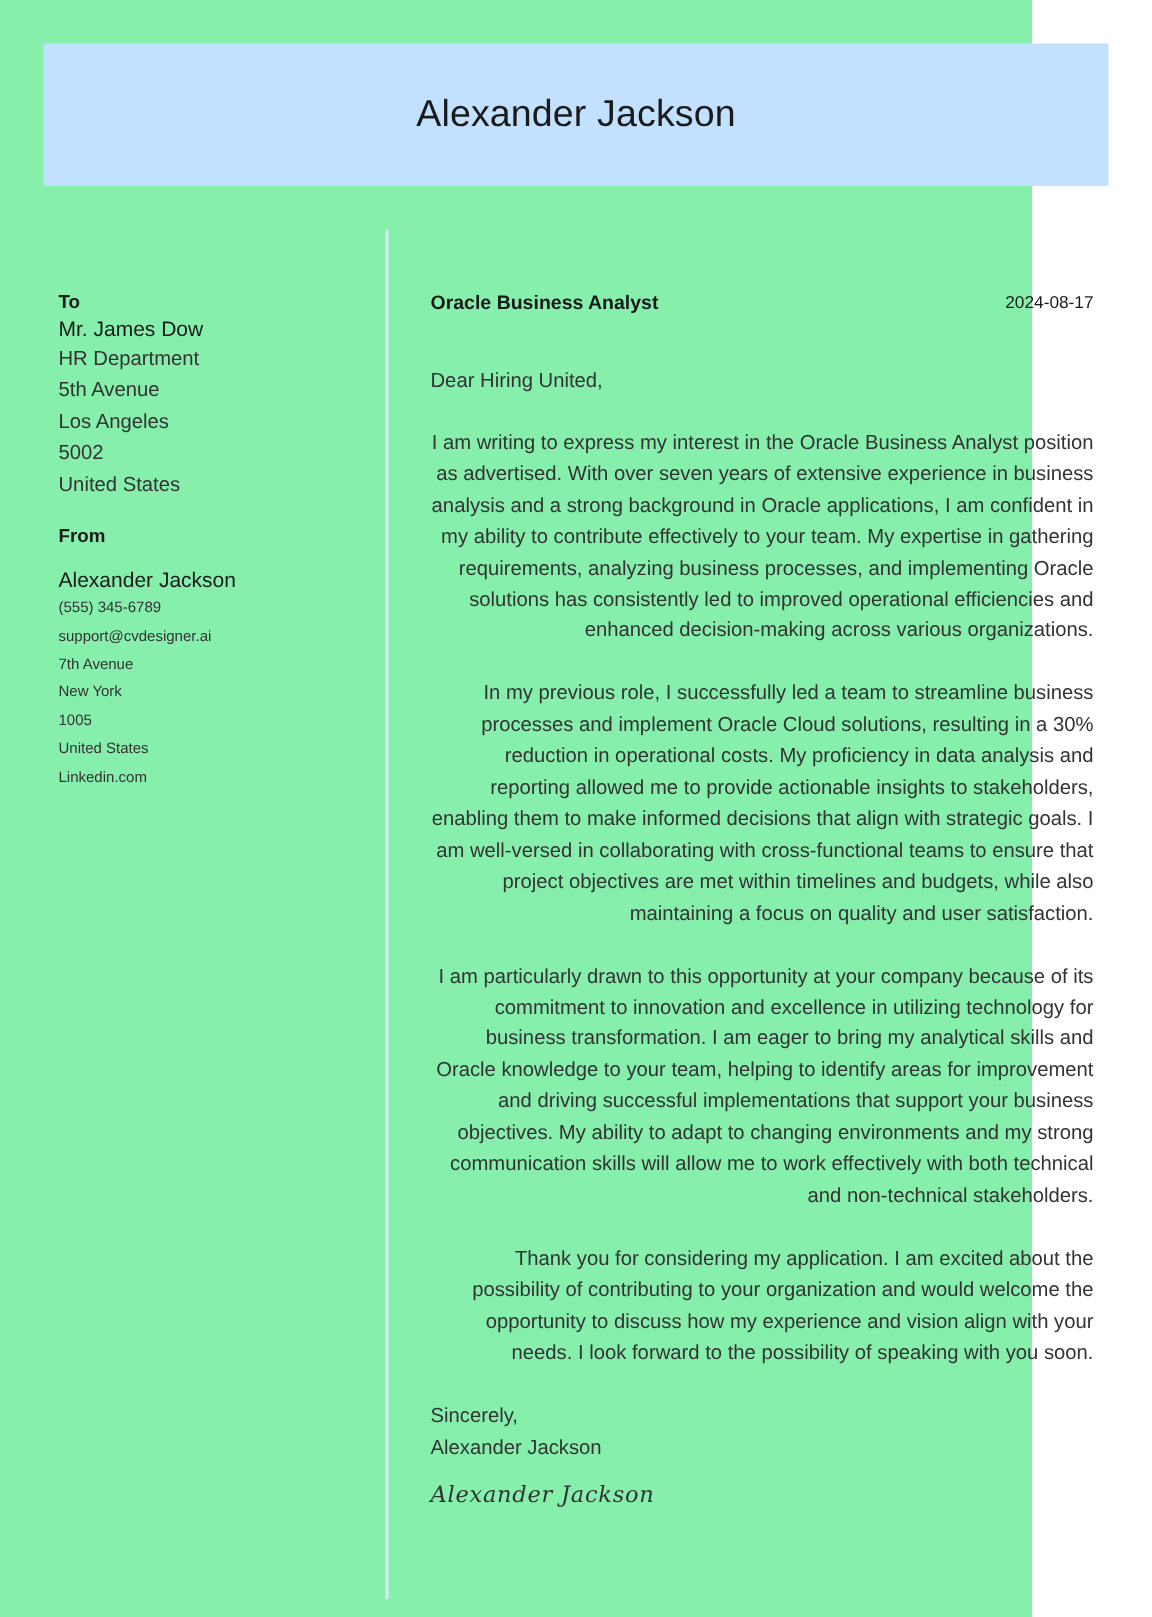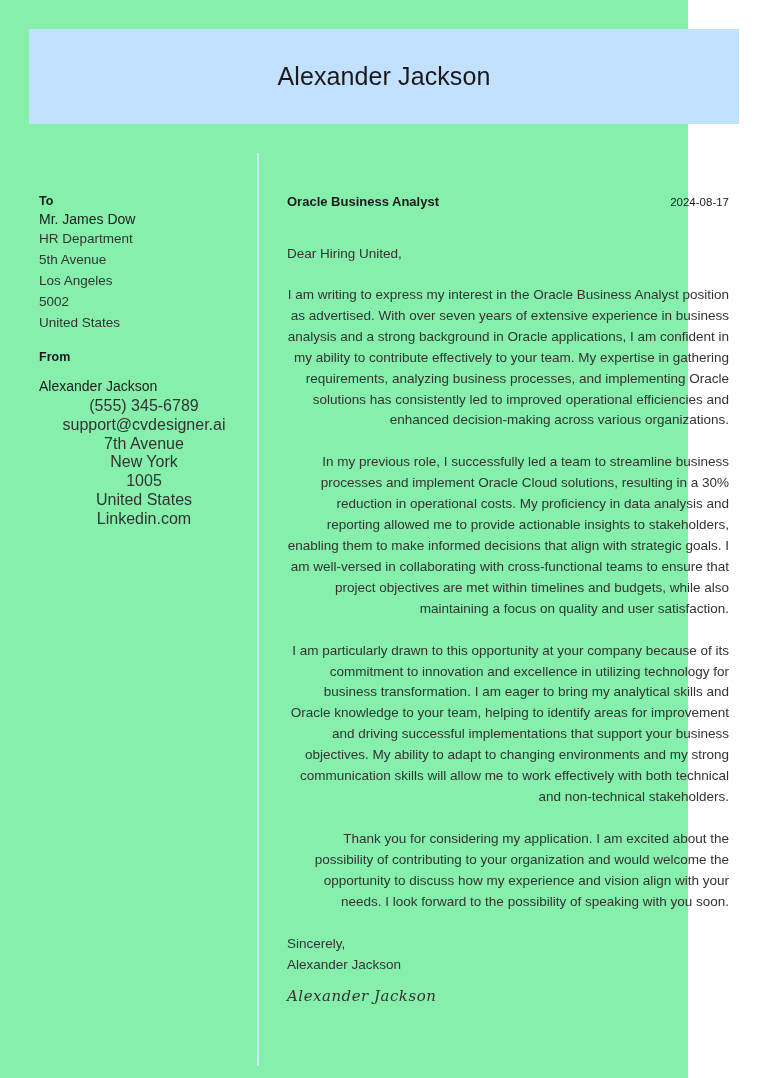--- a/index.html
+++ b/index.html
@@ -66,24 +66,23 @@
       font-size: 13.5px;
       line-height: 21px;
       color: #333333;
     }
     .from-block {
       margin-top: 16px;
     }
     .from-block .section-label { margin-bottom: 11px; }
     .from-block .contact-name { margin-bottom: 2px; }
     .from-line {
-      font-size: 16px;
+      font-size: 10px;
       line-height: 18.8px;
       color: #333333;
-      text-align: center;
     }
     .main {
       position: absolute;
       left: 287px;
       top: 193px;
       width: 442px;
     }
     .title-row {
       display: flex;
       justify-content: space-between;

